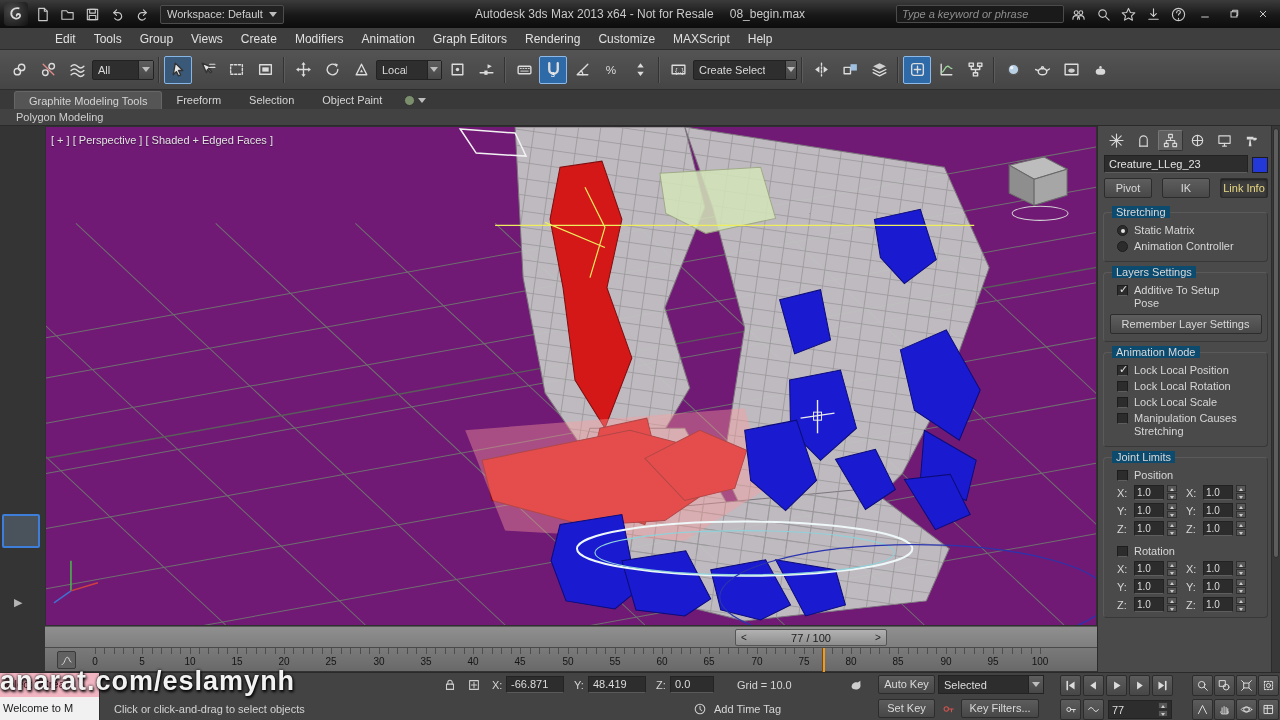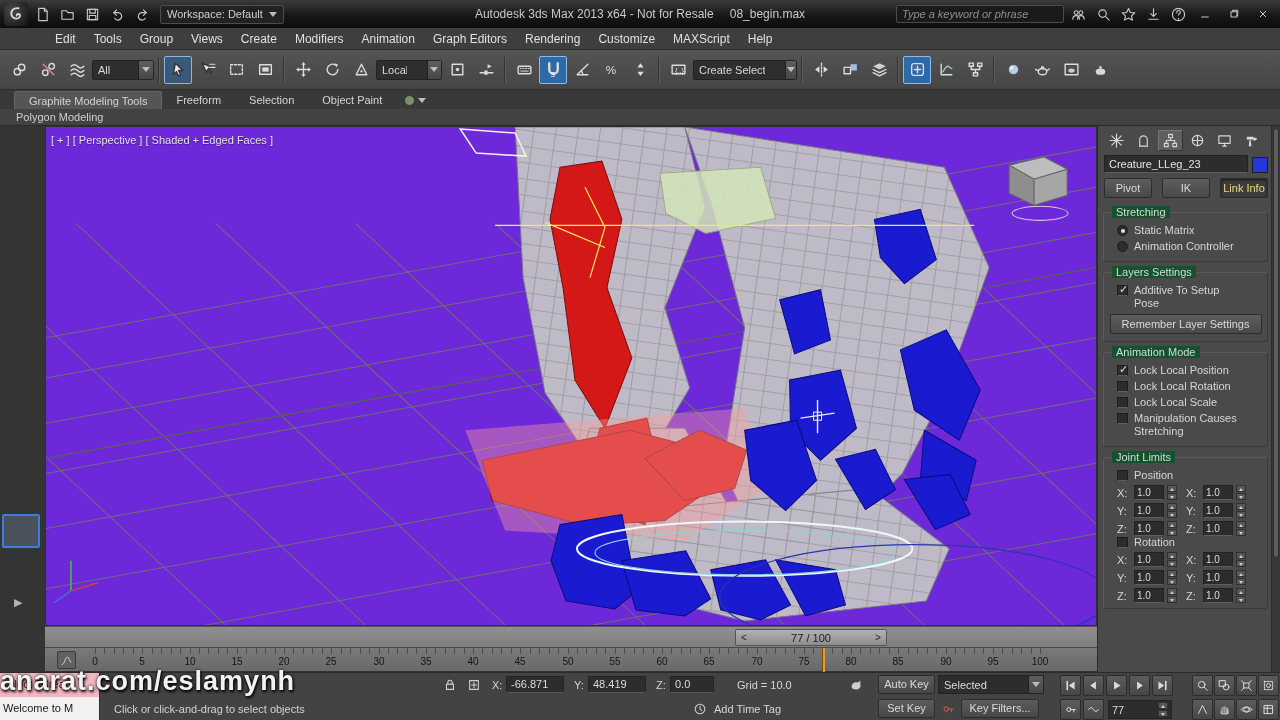--- a/index.html
+++ b/index.html
@@ -43,38 +43,38 @@
 .rtab.active{background:#555;border:1px solid #666;border-bottom:none;}
 .rcfg{display:flex;align-items:center;gap:3px;margin-left:8px;height:18px;}
 .rcfg .dot{width:11px;height:11px;border-radius:50%;background:#7c8f6d;border:1px solid #333;}
 .ribbonstrip{position:absolute;left:0;top:109px;width:1280px;height:17px;background:#424242;border-bottom:1px solid #2a2a2a;color:#cfcfcf;font-size:11px;line-height:16px;padding-left:16px;z-index:27;}
 
 
 .leftstrip{position:absolute;left:0;top:126px;width:45px;height:546px;background:#343434;z-index:5;}
 .lsarrow{position:absolute;left:14px;top:470px;width:14px;height:14px;color:#b5b5b5;font-size:11px;}
 .corner-tile{position:absolute;left:2px;top:514px;width:38px;height:34px;background:#4a525c;border:2px solid #3d7edb;border-radius:2px;z-index:6;}
 
-.viewport{position:absolute;left:45px;top:126px;width:1052px;height:500px;background:#6d28d9;border:1px solid #2f2f2f;overflow:hidden;z-index:4;}
+.viewport{position:absolute;left:45px;top:126px;width:1052px;height:500px;background:#701a75;border:1px solid #2f2f2f;overflow:hidden;z-index:4;}
 .vp-label{position:absolute;left:5px;top:7px;color:#e2e2e2;font-size:11px;text-shadow:0 1px 1px rgba(0,0,0,.4);z-index:3;}
 .viewport svg.scene{position:absolute;inset:0;width:100%;height:100%;}
 
 
 .cpanel{position:absolute;left:1097px;top:126px;width:183px;height:546px;background:#4a4a4a;border-left:1px solid #2b2b2b;overflow:hidden;z-index:6;font-size:11px;}
 .cp-icons{display:flex;gap:2px;padding:4px 10px 2px 6px;}
 .cpt{width:25px;height:21px;display:flex;align-items:center;justify-content:center;border-radius:2px;border:1px solid transparent;}
 .cpt svg{width:15px;height:15px;stroke:#d8d8d8;fill:none;stroke-width:1.2;stroke-linecap:round;stroke-linejoin:round;}
 .cpt.active{background:#5f5f5f;border-color:#777 #333 #333 #777;}
 .cp-name{display:flex;align-items:flex-end;gap:4px;padding:2px 12px 2px 6px;}
 .namefield{flex:1;height:18px;background:#2d2d2d;border:1px solid #222;border-bottom-color:#5e5e5e;color:#e3e3e3;line-height:16px;padding:0 4px;}
 .swatch{width:16px;height:16px;border:1px solid #1c1c1c;}
 .cp-subtabs{display:flex;gap:10px;padding:3px 12px 4px 6px;justify-content:center;}
 .stab{flex:1;height:20px;line-height:18px;text-align:center;background:linear-gradient(#5e5e5e,#484848);border:1px solid #2c2c2c;border-radius:2px;color:#d9d9d9;}
 .stab.active{background:#3d3d3d;box-shadow:inset 0 1px 3px rgba(0,0,0,.6);color:#ead982;}
 .groupbox{border:1px solid #5a5a5a;border-right-color:#383838;border-bottom-color:#383838;border-radius:4px;margin:10px 12px 4px 5px;padding:8px 5px 5px;position:relative;}
-.gb-title{position:absolute;top:-7px;left:8px;background:#14532d;padding:0 4px;color:#d8d8d8;}
+.gb-title{position:absolute;top:-7px;left:8px;background:#0c4a6e;padding:0 4px;color:#d8d8d8;}
 .cbrow,.rdrow{display:flex;align-items:flex-start;gap:6px;margin:3px 0 3px 8px;}
 .cb{width:11px;height:11px;background:#2c2c2c;border:1px solid #1d1d1d;border-bottom-color:#5e5e5e;position:relative;flex:0 0 auto;margin-top:1px;}
 .cb.checked::after{content:"\2713";position:absolute;left:1px;top:-3px;color:#e4e4e4;font-size:11px;}
 .rd{width:11px;height:11px;border-radius:50%;background:#2c2c2c;border:1px solid #1d1d1d;position:relative;flex:0 0 auto;margin-top:1px;}
 .rd.sel::after{content:"";position:absolute;left:3px;top:3px;width:4px;height:4px;border-radius:50%;background:#e4e4e4;}
 .lbl{color:#d6d6d6;line-height:13px;}
 .cpbtn{display:block;margin:4px auto 2px;width:152px;height:20px;line-height:18px;text-align:center;background:linear-gradient(#5e5e5e,#484848);border:1px solid #2c2c2c;border-radius:2px;color:#d9d9d9;}
 .jrow{display:flex;align-items:center;gap:3px;margin:3px 0 0 8px;}
 .ax{width:14px;color:#d6d6d6;}
 .sval{width:30px;height:15px;background:#2c2c2c;border:1px solid #222;border-bottom-color:#5e5e5e;color:#dcdcdc;font-size:10px;line-height:14px;padding:0 2px;}
@@ -653,21 +653,21 @@
             <b class="up"></b>
             <b class="dn"></b>
           </span>
           <span class="ax" style="margin-left:6px">Z:</span>
           <span class="sval">1.0</span>
           <span class="spn">
             <b class="up"></b>
             <b class="dn"></b>
           </span>
         </div>
-      <div class="cbrow" style="margin-top:0">
+      <div class="cbrow" style="margin-top:9px">
           <span class="cb"></span>
           <span class="lbl">Rotation</span>
         </div>
       <div class="jrow">
           <span class="ax">X:</span>
           <span class="sval">1.0</span>
           <span class="spn">
             <b class="up"></b>
             <b class="dn"></b>
           </span>

